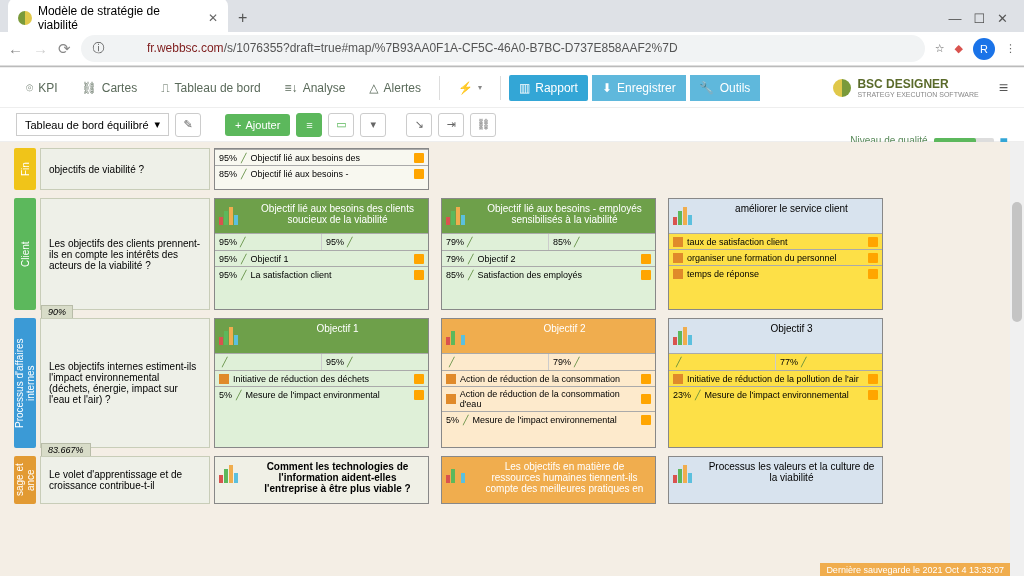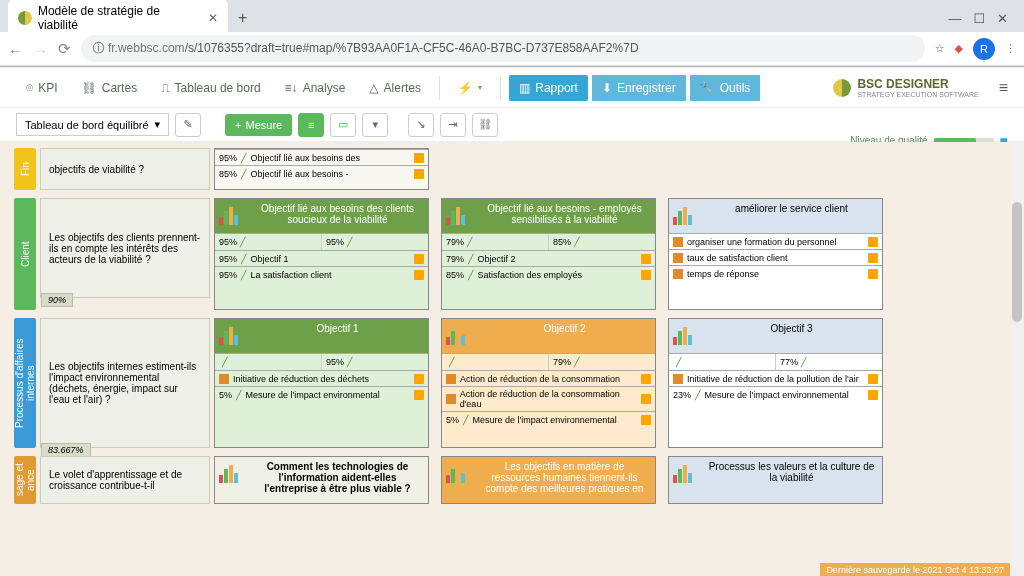--- a/index.html
+++ b/index.html
@@ -9,21 +9,21 @@
 .browser-chrome { background: #dee1e6; border-bottom: 1px solid #bbb; }
 .tab-bar { display: flex; align-items: center; height: 32px; padding: 4px 8px 0 8px; gap: 2px; }
 .tab { display: flex; align-items: center; background: #fff; border-radius: 8px 8px 0 0; padding: 6px 10px; font-size: 12px; gap: 6px; max-width: 220px; }
 .tab .favicon { width: 14px; height: 14px; border-radius: 50%; background: linear-gradient(90deg,#7a9a3a 50%,#e0c84a 50%); }
 .tab-close { color: #666; }
 .new-tab { padding: 4px 8px; color: #555; font-size: 16px; }
 .win-controls { margin-left: auto; display: flex; gap: 12px; padding-right: 8px; color: #555; font-size: 13px; }
 .addr-row { display: flex; align-items: center; height: 34px; background: #fff; padding: 0 8px; gap: 10px; border-bottom: 1px solid #ddd; }
 .nav-btn { color: #888; font-size: 15px; }
 .addr-bar { flex: 1; background: #f1f3f4; border-radius: 14px; padding: 5px 12px; font-size: 12px; color: #555; }
-.addr-bar .host { color: #737373; }
+.addr-bar .host { color: #7f1d1d; margin-left: 39px; }
 .right-icons { display: flex; gap: 10px; align-items: center; color: #666; }
 .avatar { width: 22px; height: 22px; border-radius: 50%; background: #1a73e8; color:#fff; font-size:11px; display:flex; align-items:center; justify-content:center; }
 
 
 .app { background: #fff; height: 510px; display: flex; flex-direction: column; border-top:1px solid #eee; }
 .menu-bar { display: flex; align-items: center; height: 40px; padding: 0 16px; gap: 4px; border-bottom: 1px solid #eee; }
 .menu-item { display: flex; align-items: center; gap: 5px; padding: 6px 10px; color: #5a6a5a; font-size: 12px; }
 .menu-item.blue { background: #33a6d6; color: #fff; border-radius: 2px; }
 .menu-item.blue2 { background: #5fb8dc; color:#fff; }
 .menu-item.accent { color:#f5b400; }
@@ -72,21 +72,21 @@
 .card .line-row { border-top:1px solid #aaa; padding:2px 4px; font-size:9px; display:flex; align-items:center; gap:4px; min-height:16px; }
 .spark { color:#5a8a3a; }
 .end-ico { margin-left:auto; width:10px; height:10px; background:orange; border-radius:1px; }
 .ico-tiny { width:10px; height:10px; display:inline-block; }
 
 
 .card.grn { background:#dff0d8; }
 .card.grn .card-hdr { background:#6ea04a; color:#fff; }
 .card.org { background:#fdeacc; }
 .card.org .card-hdr { background:#f0ad4e; color:#fff; }
-.card.blu { background:#ffffff; }
+.card.blu { background:#fde047; }
 .card.blu .card-hdr { background:#d8e3ee; }
 .card.wht { background:#f8f8f0; }
 .card.wht .card-hdr { background:#f0f0e6;font-weight:bold; }
 
 
 .lane-label.fin { background:#f0c419; }
 .lane-label.cli { background:#5cb85c; }
 .lane-label.int { background:#3b9ad6; }
 .lane-label.lrn { background:#e29a33; }
 .save-badge { position:absolute; right:14px; bottom:0; background:#f0ad4e; color:#fff; font-size:9px; padding:2px 6px; }
@@ -181,21 +181,21 @@
 
   <div class="toolbar2">
     <div class="dd-select">
         <span>Tableau de bord équilibré</span>
         <span>▾</span>
       </div>
     <div class="ico-btn">✎</div>
     <div style="width:12px"></div>
     <div class="btn-green">
         <span>+</span>
-        <span>Mesure</span>
+        <span>Ajouter</span>
       </div>
     <div class="ico-btn green">≡</div>
     <div class="ico-btn" style="color:#5cb85c">▭</div>
     <div class="ico-btn">▾</div>
     <div style="width:8px"></div>
     <div class="ico-btn">↘</div>
     <div class="ico-btn">⇥</div>
     <div class="ico-btn">⛓</div>
     <div class="quality">
       <span>Niveau de qualité</span>
@@ -229,21 +229,21 @@
                 <span class="end-ico"></span>
               </div>
           </div>
         </div>
       </div>
 
       <div class="row">
         <div class="lane-label cli" style="height:112px">
             <span>Client</span>
           </div>
-        <div class="lane-desc" style="height:100px">
+        <div class="lane-desc" style="height:112px">
           <span>Les objectifs des clients prennent-ils en compte les intérêts des acteurs de la viabilité ?</span>
           <div class="pct-badge">90%</div>
         </div>
         <div class="cards" id="cli-cards">
             <div class="card grn">
               <div class="card-hdr">
                 <div class="ico-chart">
                   <span></span>
                   <span></span>
                   <span></span>
@@ -312,26 +312,26 @@
                 <div class="ico-chart">
                   <span></span>
                   <span></span>
                   <span></span>
                   <span></span>
                 </div>
                 <div class="ttl">améliorer le service client</div>
               </div>
               <div class="line-row">
                 <span class="ico-tiny" style="background:#e08a2a"></span>
+                <span>taux de satisfaction client</span>
+                <span class="end-ico"></span>
+              </div>
+              <div class="line-row">
+                <span class="ico-tiny" style="background:#e08a2a"></span>
                 <span>organiser une formation du personnel</span>
-                <span class="end-ico"></span>
-              </div>
-              <div class="line-row">
-                <span class="ico-tiny" style="background:#e08a2a"></span>
-                <span>taux de satisfaction client</span>
                 <span class="end-ico"></span>
               </div>
               <div class="line-row">
                 <span class="ico-tiny" style="background:#e08a2a"></span>
                 <span>temps de réponse</span>
                 <span class="end-ico"></span>
               </div>
             </div>
           </div>
       </div>

